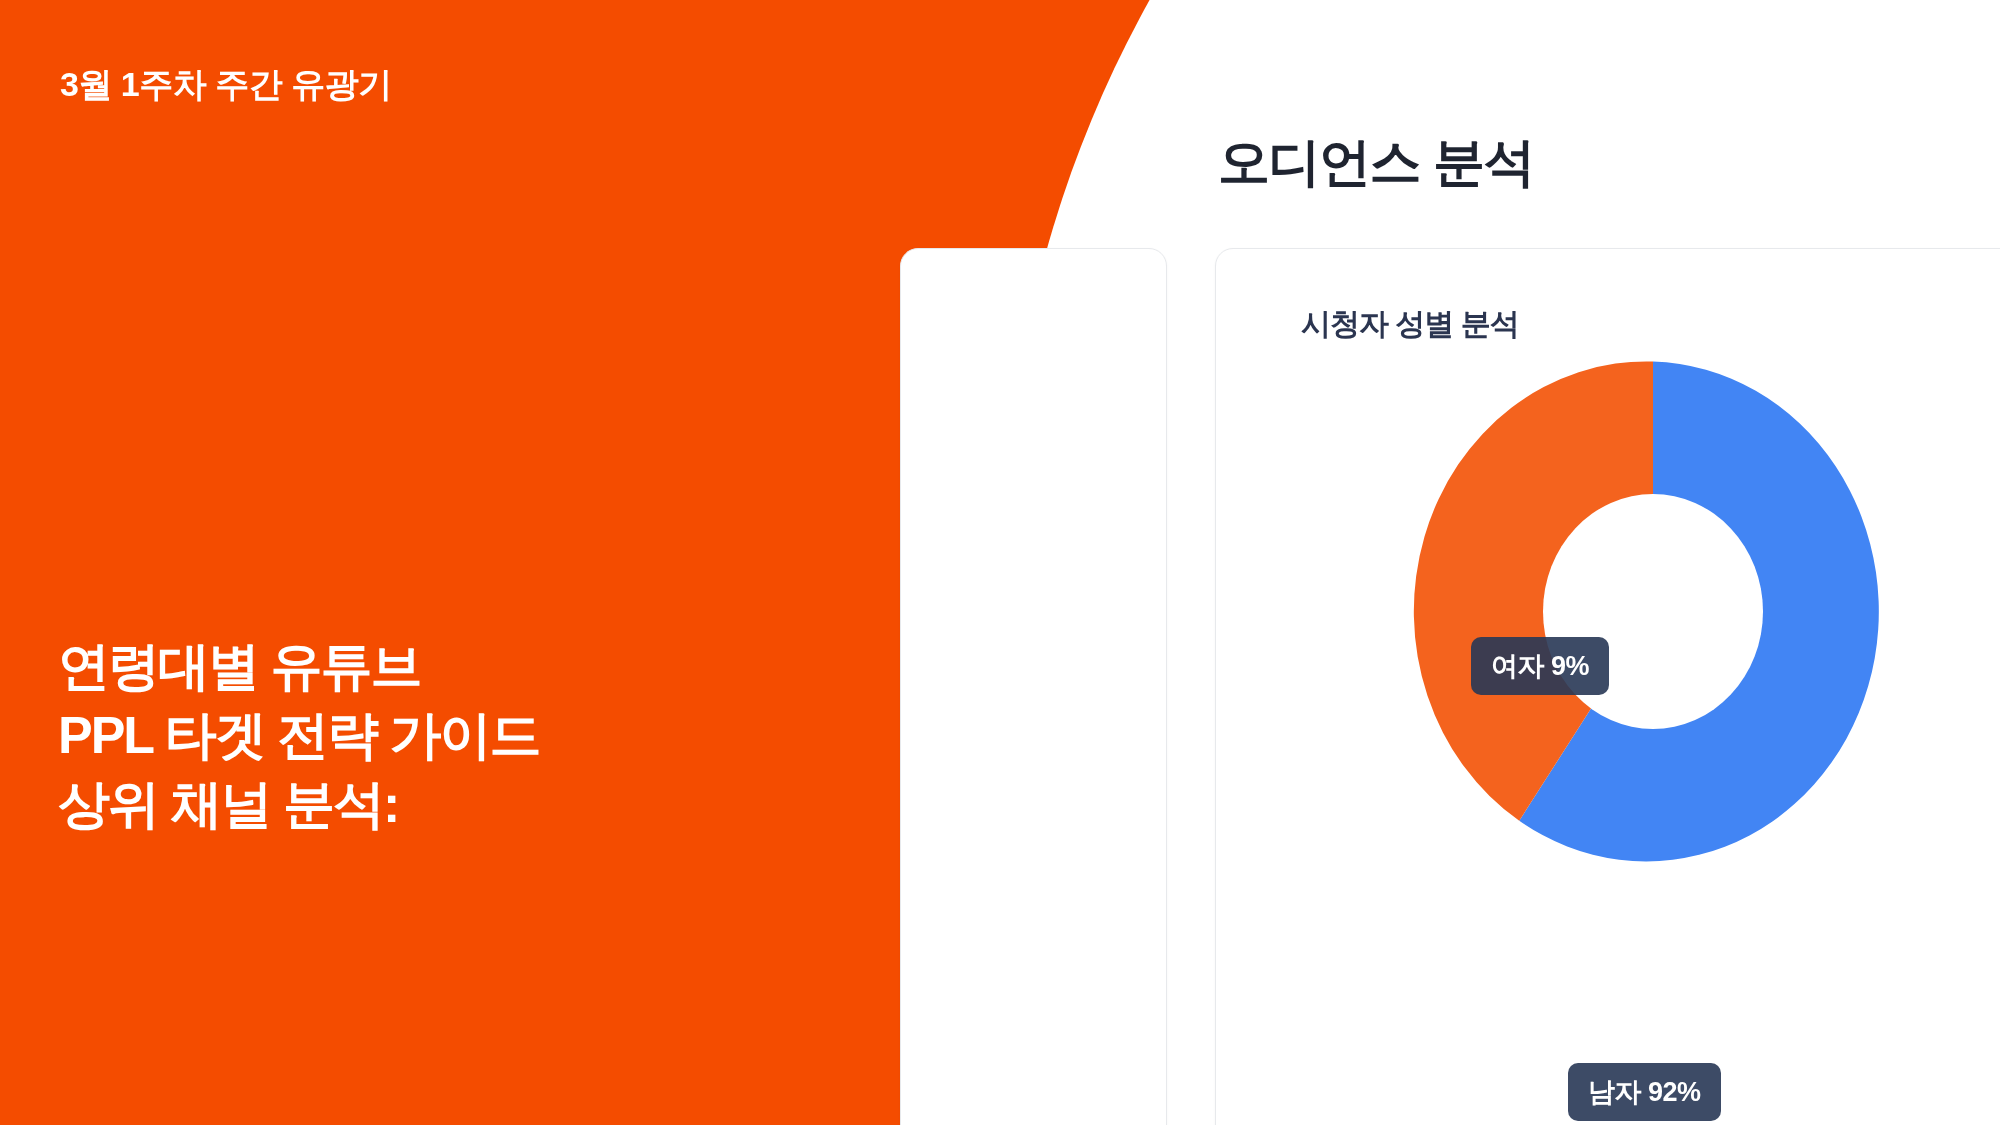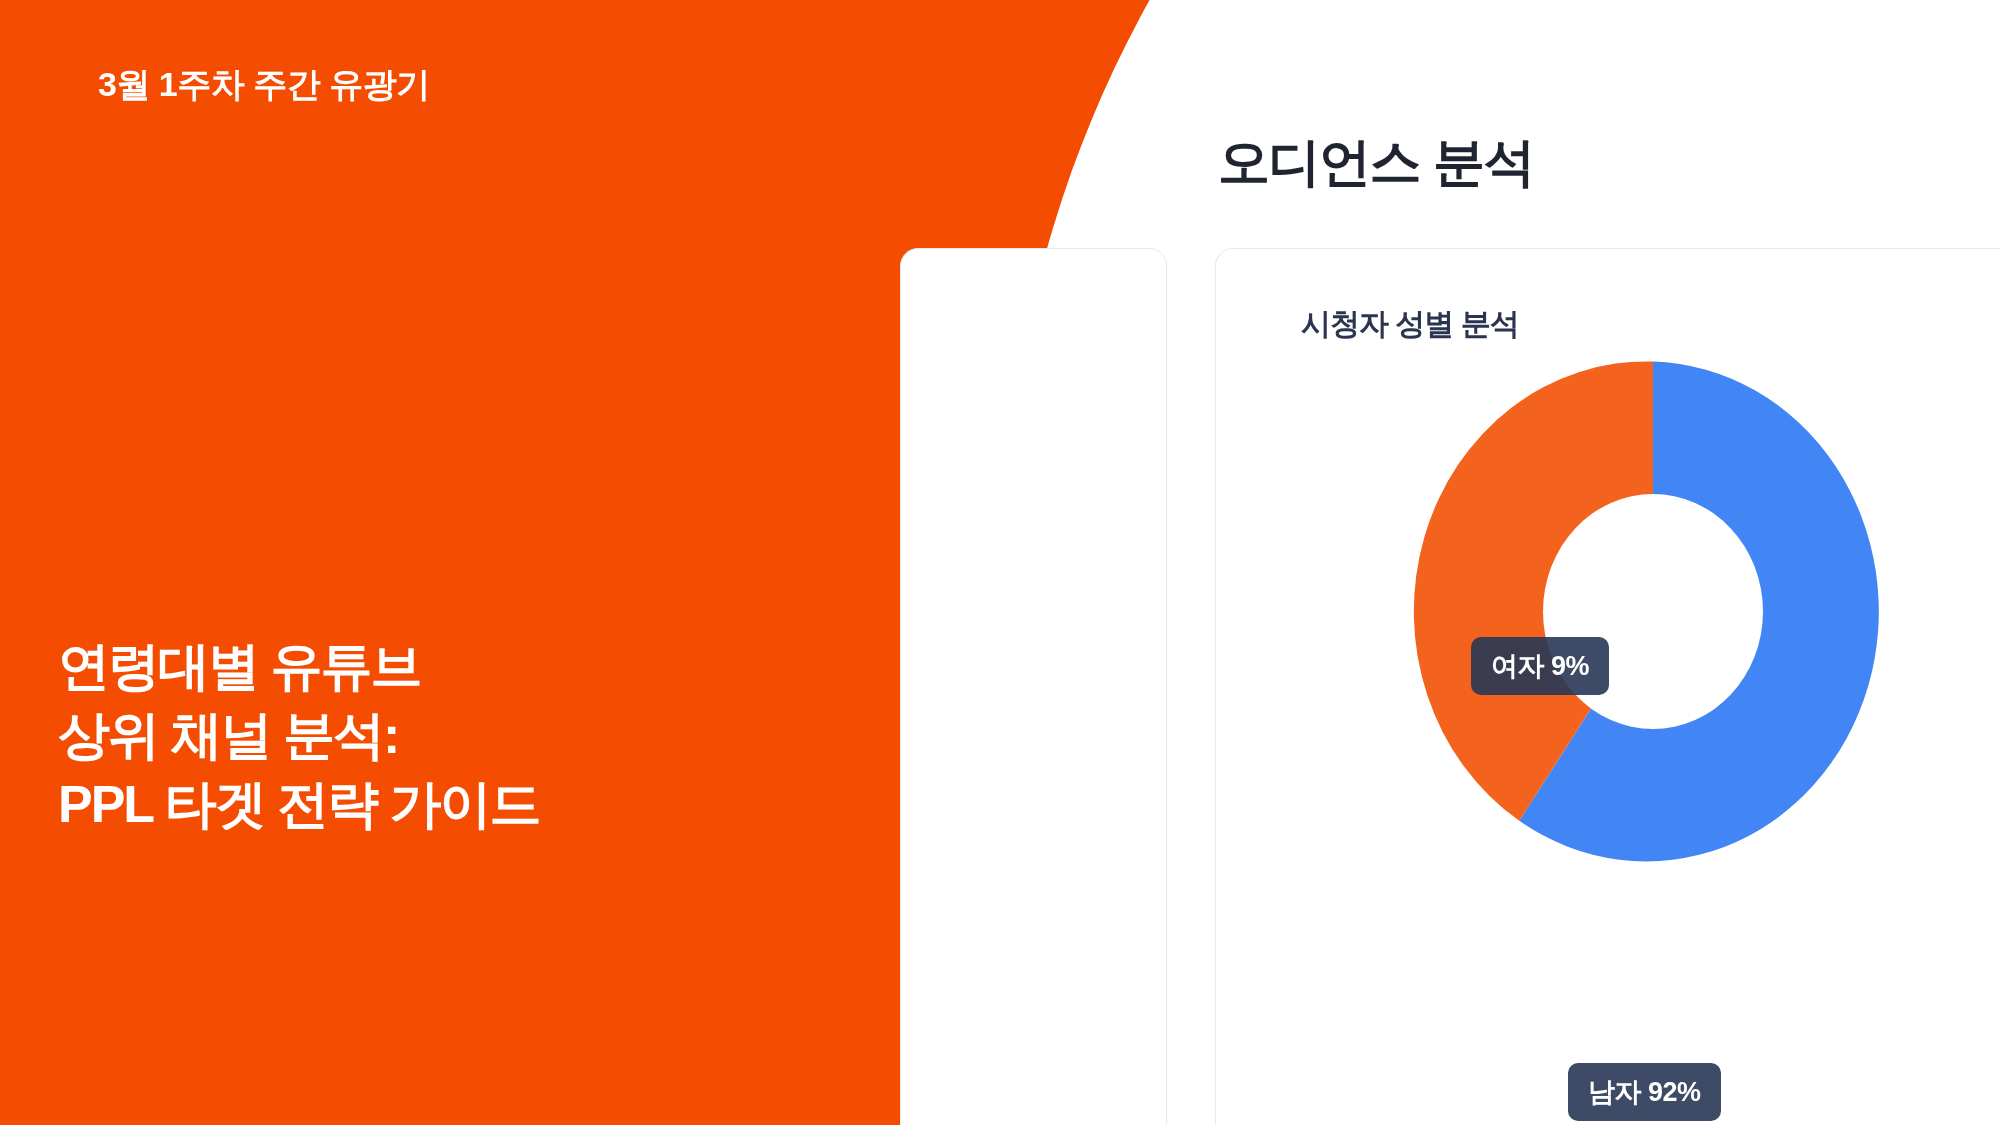--- a/index.html
+++ b/index.html
@@ -49,21 +49,20 @@
   }
   #eyebrow {
     position: absolute;
     left: 60px;
     top: 62px;
     color: #ffffff;
     font-size: 34px;
     font-weight: bold;
     letter-spacing: -0.5px;
     white-space: nowrap;
-    margin-left: 38px;
   }
   #headline {
     position: absolute;
     left: 58px;
     top: 632px;
     color: #ffffff;
     font-size: 52px;
     font-weight: bold;
     line-height: 1.33;
     letter-spacing: -2px;
@@ -185,22 +184,22 @@
 
 <div id="stage">
 
   <div id="orange-bg"></div>
   <div id="white-circle"></div>
 
   <div id="left-copy">
     <div id="eyebrow">3월 1주차 주간 유광기</div>
     <div id="headline">
       <span class="hl-line">연령대별 유튜브</span>
+      <span class="hl-line">PPL 타겟 전략 가이드</span>
       <span class="hl-line">상위 채널 분석:</span>
-      <span class="hl-line">PPL 타겟 전략 가이드</span>
     </div>
   </div>
 
   <div id="dashboard">
 
     <div id="panel-title">오디언스 분석</div>
 
     <div class="card" id="card-left"></div>
 
     <div class="card" id="card-gender">

